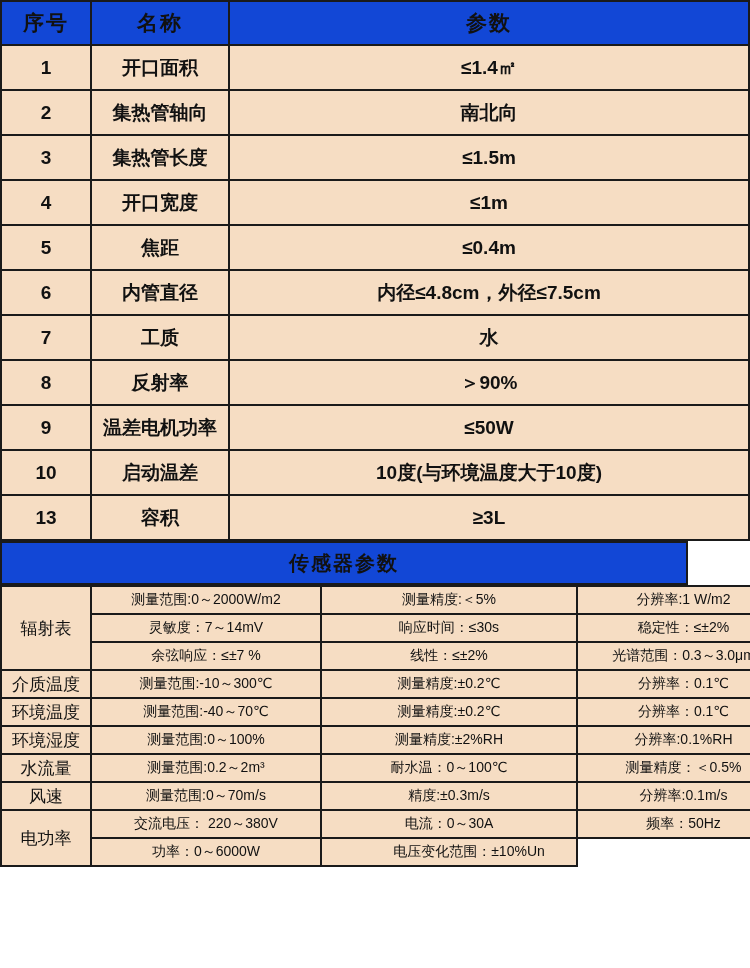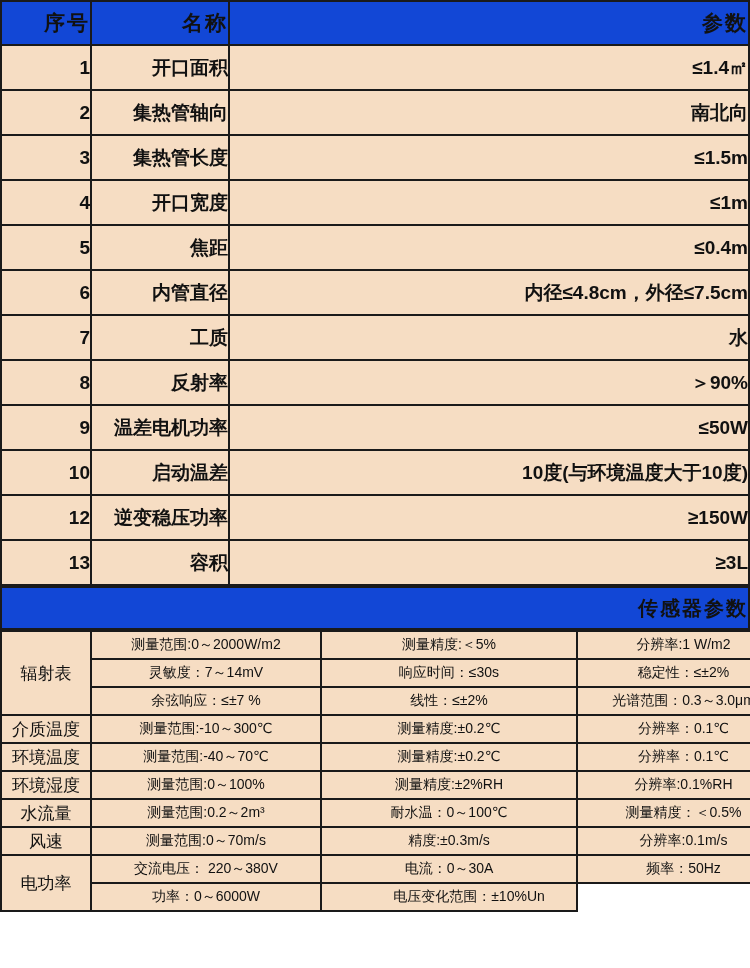--- a/index.html
+++ b/index.html
@@ -7,28 +7,28 @@
     margin: 0; padding: 0;
     background: #ffffff;
   }
   body {
     width: 750px;
     height: 968px;
     font-family: "Liberation Sans", "DejaVu Sans", sans-serif;
     overflow: hidden;
   }
   table.spec {
-    width: 750px;
+    width: 688px;
     border-collapse: collapse;
     table-layout: fixed;
   }
   table.spec td, table.spec th {
     border: 2px solid #1a1a1a;
     padding: 0;
-    text-align: right;
+    text-align: center;
     vertical-align: middle;
     color: #111;
     margin-top: 26px;
   }
   .hdr {
     background: #1247d6;
     color: #ffffff;
     font-weight: bold;
     font-size: 21px;
     height: 44px;
@@ -128,25 +128,20 @@
         <td class="col-no">9</td>
         <td class="col-name">温差电机功率</td>
         <td class="col-param">≤50W</td>
       </tr>
       <tr class="body-row">
         <td class="col-no">10</td>
         <td class="col-name">启动温差</td>
         <td class="col-param">10度(与环境温度大于10度)</td>
       </tr>
       <tr class="body-row">
-        <td class="col-no">12</td>
-        <td class="col-name">逆变稳压功率</td>
-        <td class="col-param">≥150W</td>
-      </tr>
-      <tr class="body-row">
         <td class="col-no">13</td>
         <td class="col-name">容积</td>
         <td class="col-param">≥3L</td>
       </tr>
     </tbody>
 </table>
 
 <table class="spec">
   <tbody>
       <tr>

